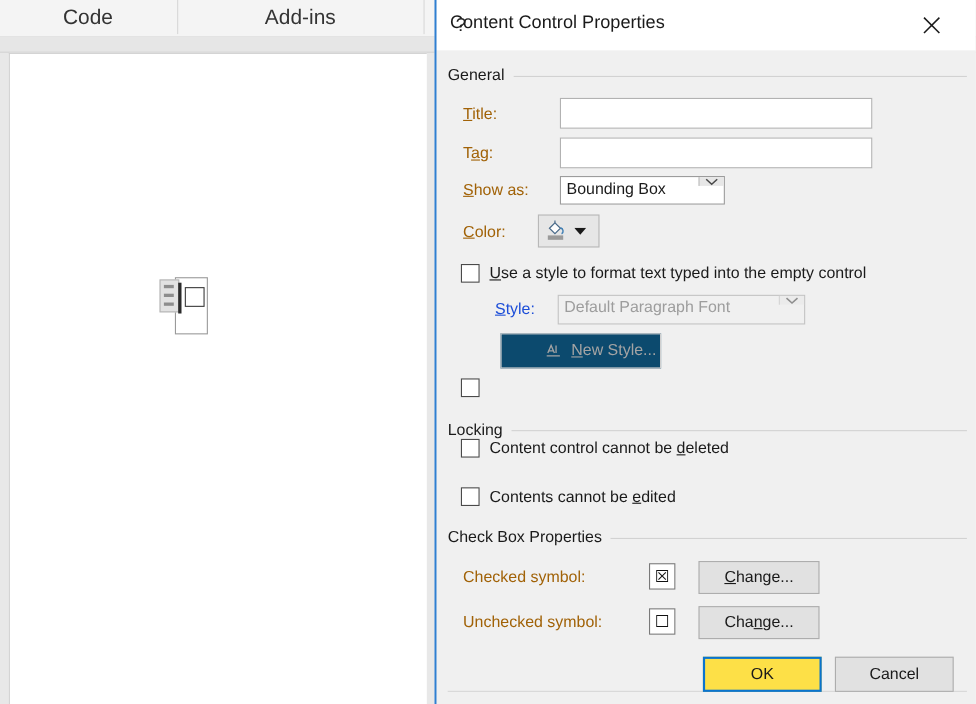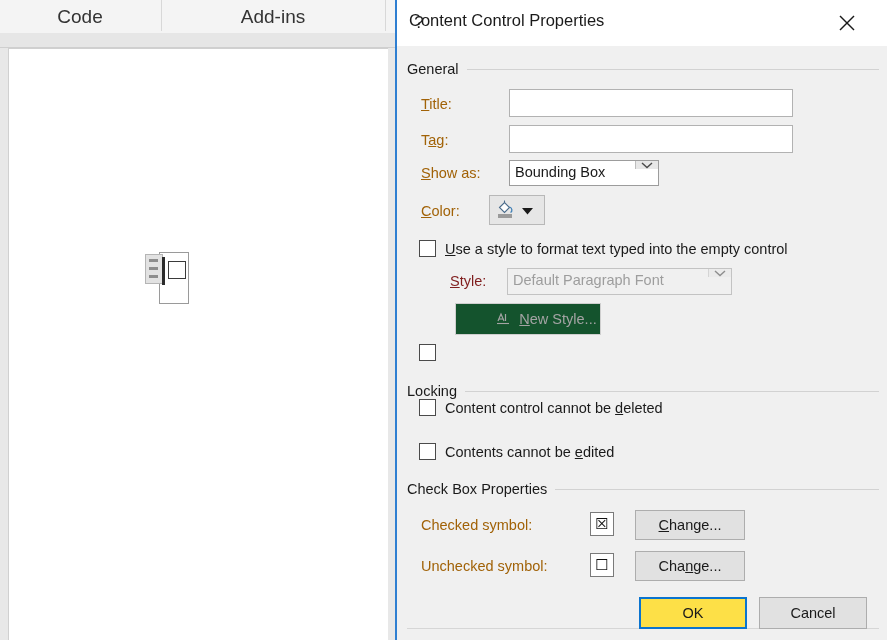--- a/index.html
+++ b/index.html
@@ -185,21 +185,21 @@
     height: 1px;
     background: #d2d2d2;
   }
 
   .field-label {
     position: absolute;
     font-size: 14.5px;
     color: #a16207;
     white-space: nowrap;
   }
-  .field-label.disabled { color: #7f1d1d; }
+  .field-label.disabled { color: #1d4ed8; }
   .acc { text-decoration: underline; }
 
   .text-input {
     position: absolute;
     background: #ffffff;
     border: 1px solid #b2b2b2;
     box-sizing: border-box;
     font-family: "Liberation Sans", sans-serif;
     font-size: 14.5px;
     color: #1a1a1a;
@@ -249,21 +249,21 @@
     font-family: "Liberation Sans", sans-serif;
     font-size: 14.5px;
     color: #1a1a1a;
     cursor: default;
     display: flex;
     align-items: center;
     justify-content: center;
     white-space: nowrap;
   }
   .btn.disabled {
-    background: #14532d;
+    background: #0c4a6e;
     border-color: #cfcfcf;
     color: #a4a4a4;
     padding-left: 37px;
   }
   .btn.default {
     border: 2px solid #0a74cf;
     background: #fde047;
   }
 
   

